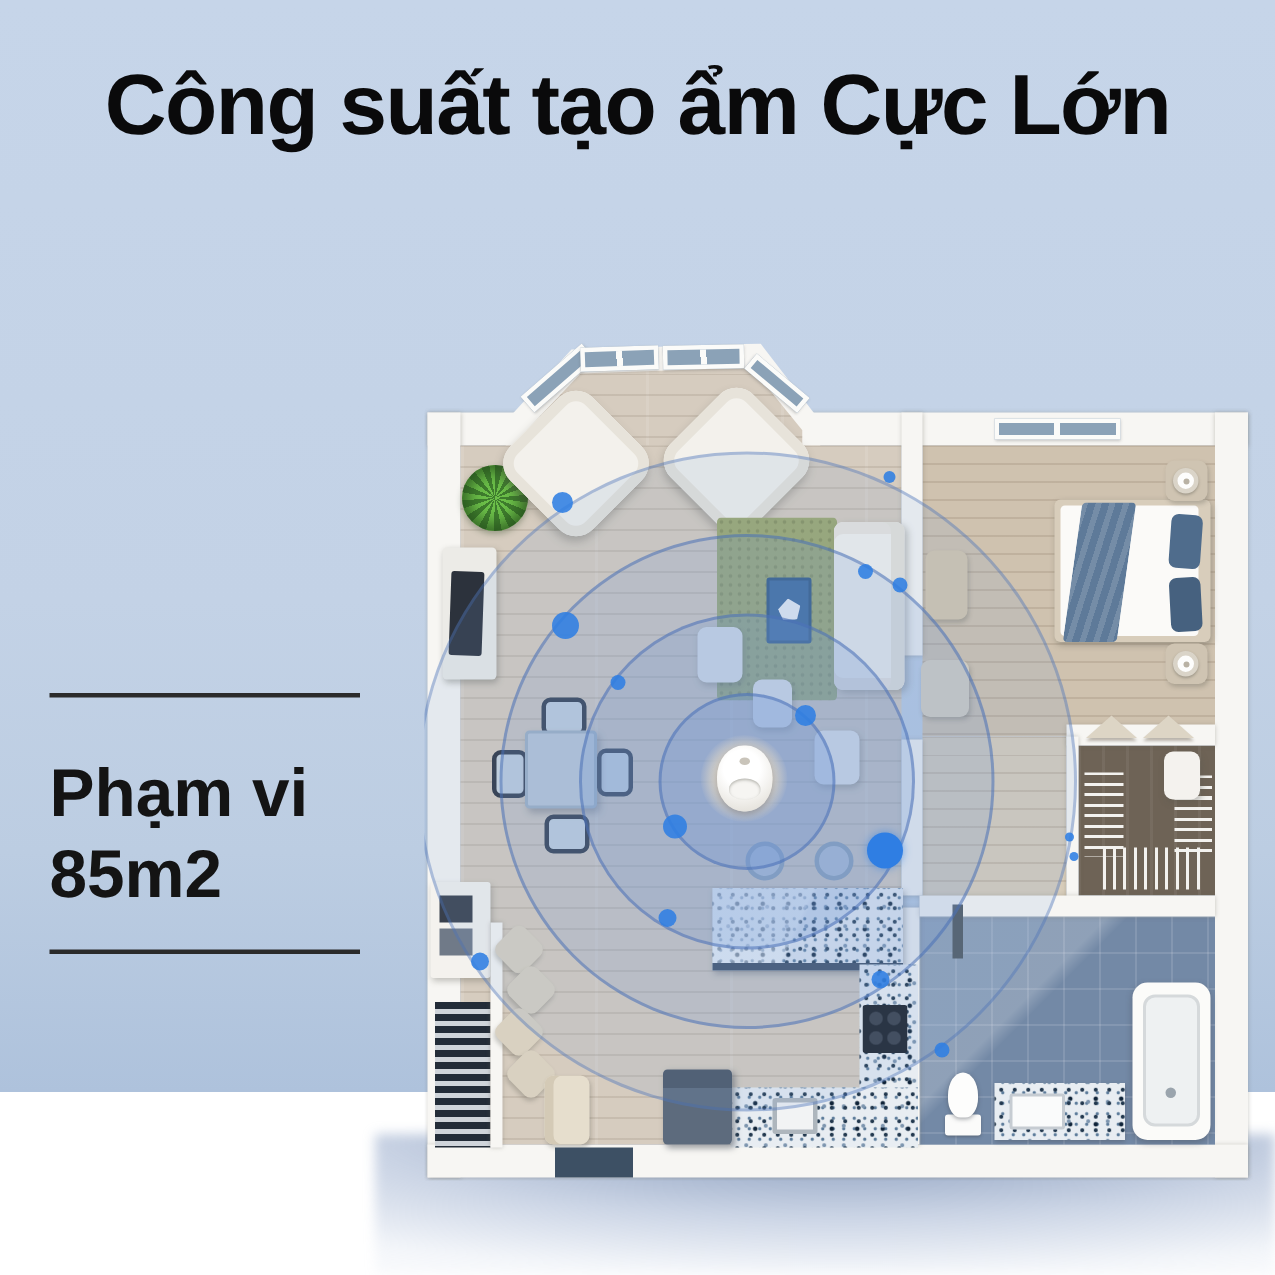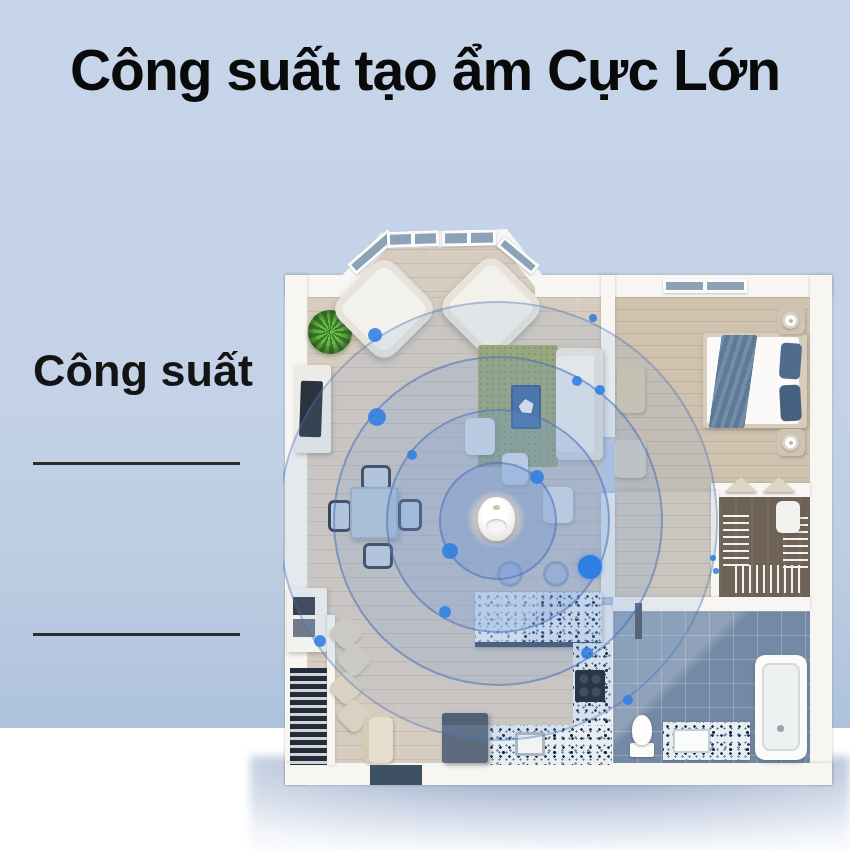--- a/index.html
+++ b/index.html
@@ -48,24 +48,27 @@
   .device:before{content:"";position:absolute;left:15px;top:8px;width:7px;height:5px;border-radius:50%;background:#c9c4ba;}
 </style>
 </head>
 <body>
 
 <div class="stage">
 
   <div class="a title">Công suất tạo ẩm Cực Lớn</div>
 
   <div class="a spec" style="top:344px;">
-    <div>Công suất</div>
   </div>
   <div class="a spec-line" style="top:462px;"></div>
 
+  <div class="a spec" style="top:502px;">
+    <div>Phạm vi</div>
+    <div>85m2</div>
+  </div>
   <div class="a spec-line" style="top:633px;"></div>
 
   <div class="a plan-shadow"></div>
 
   <div class="a plan">
 
     <div class="a wall" style="left:2px;top:50px;width:547px;height:22px;"></div>
     <div class="a wall" style="left:2px;top:50px;width:22px;height:510px;"></div>
     <div class="a wall" style="left:527px;top:50px;width:22px;height:510px;"></div>
     <div class="a wall" style="left:2px;top:538px;width:547px;height:22px;"></div>

